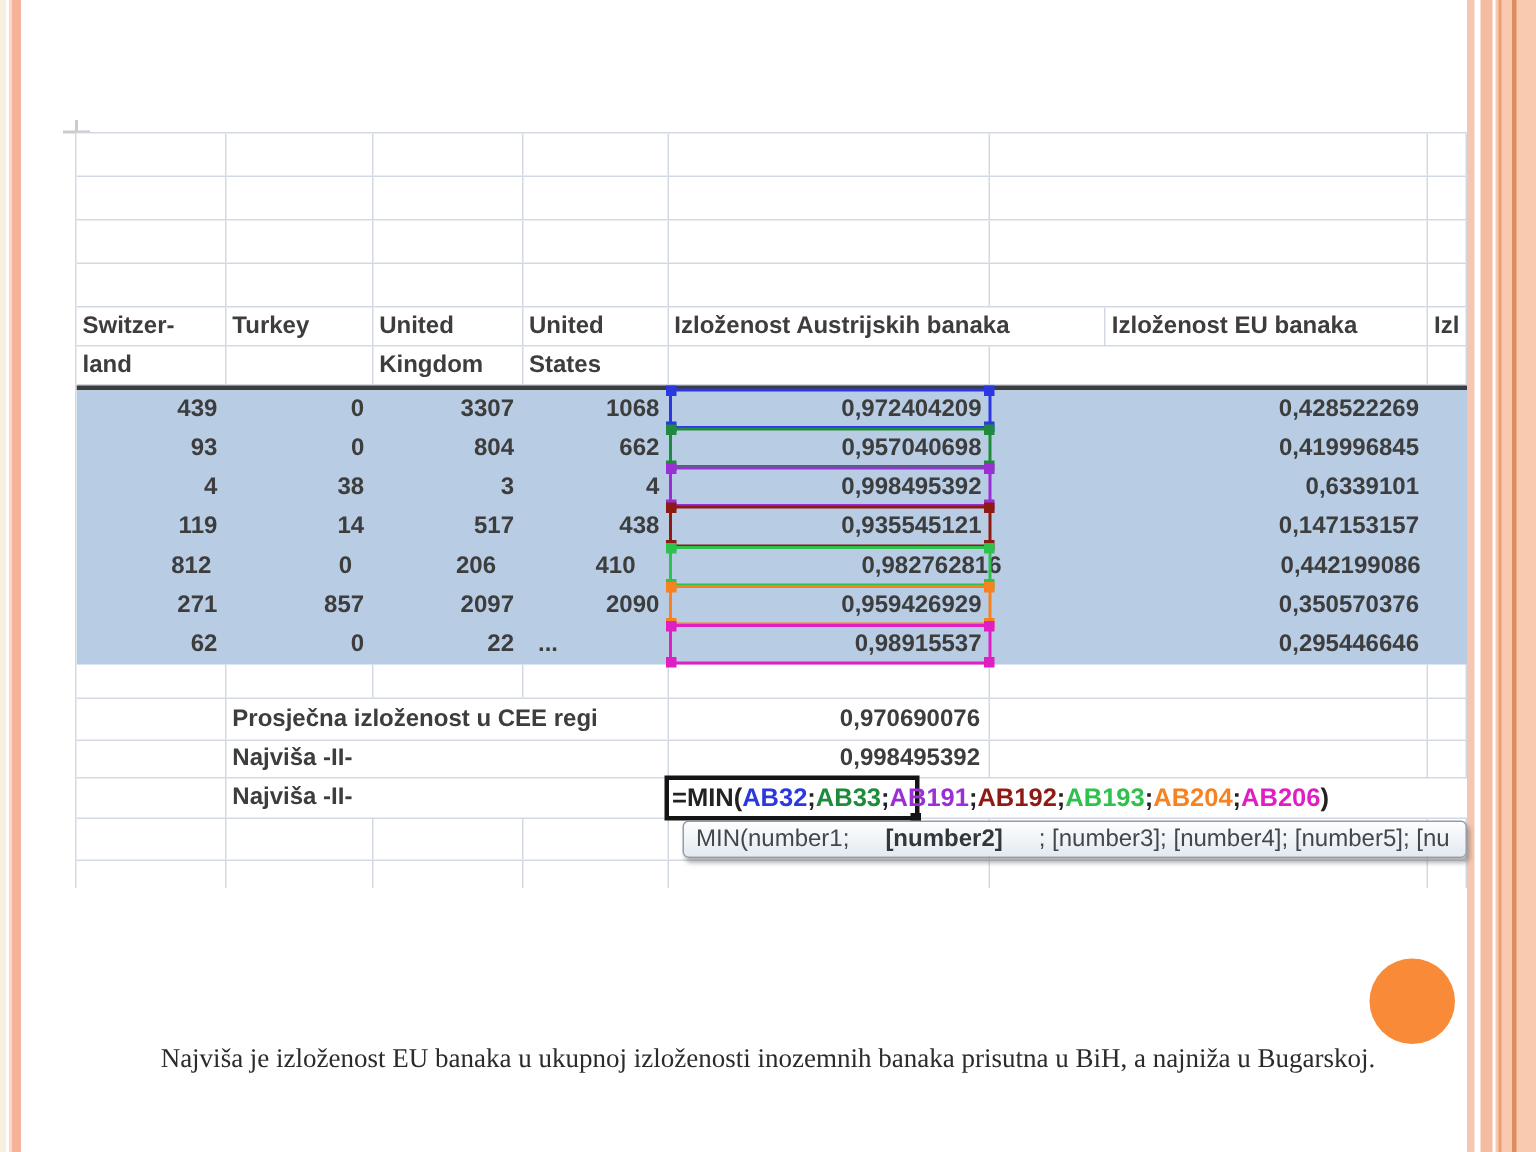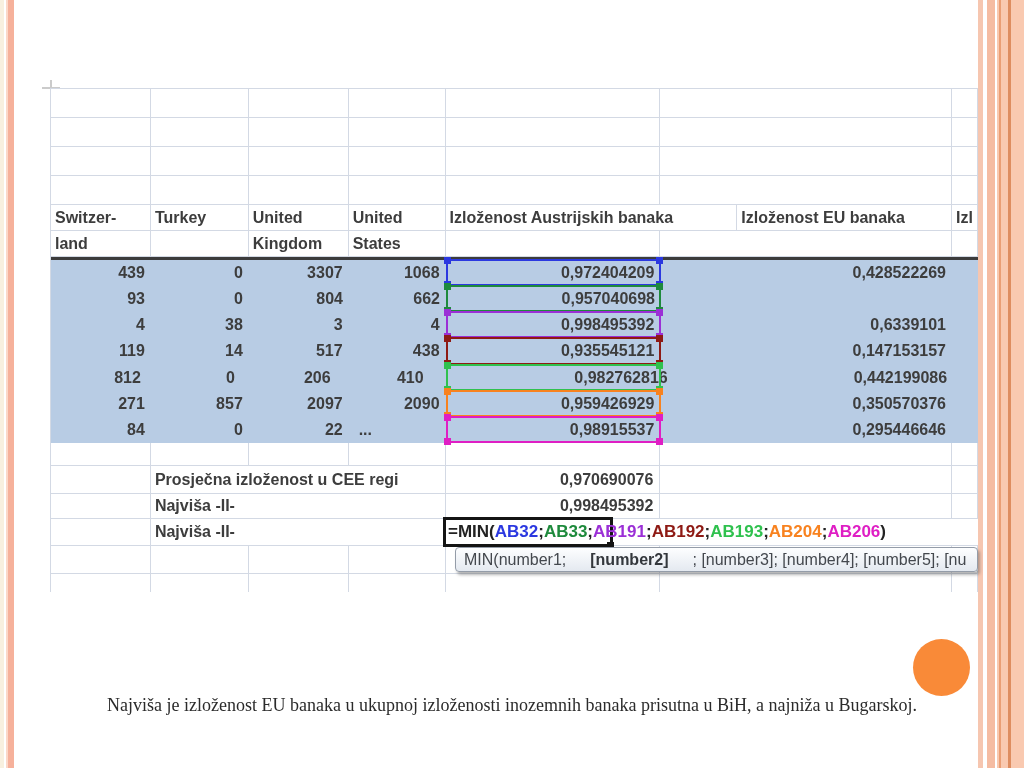--- a/index.html
+++ b/index.html
@@ -142,20 +142,21 @@
           <div class="cell num" style="width: 215px;">0,972404209</div>
           <div class="cell num" style="width: 292px;">0,428522269</div>
           <div class="cell" style="width: 26px;"></div>
         </div>
         <div class="row" style="height: 26.1429px;">
           <div class="cell num" style="width: 100px; padding-left: 36px;">93</div>
           <div class="cell num" style="width: 98px;">0</div>
           <div class="cell num" style="width: 100px;">804</div>
           <div class="cell num" style="width: 97px;">662</div>
           <div class="cell num" style="width: 215px;">0,957040698</div>
+          <div class="cell num" style="width: 292px;">0,419996845</div>
           <div class="cell" style="width: 26px;"></div>
         </div>
         <div class="row" style="height: 26.1429px;">
           <div class="cell num" style="width: 100px;">4</div>
           <div class="cell num" style="width: 98px;">38</div>
           <div class="cell num" style="width: 100px;">3</div>
           <div class="cell num" style="width: 97px;">4</div>
           <div class="cell num" style="width: 215px;">0,998495392</div>
           <div class="cell num" style="width: 292px;">0,6339101</div>
           <div class="cell" style="width: 26px;"></div>
@@ -181,21 +182,21 @@
         <div class="row" style="height: 26.1429px;">
           <div class="cell num" style="width: 100px;">271</div>
           <div class="cell num" style="width: 98px;">857</div>
           <div class="cell num" style="width: 100px;">2097</div>
           <div class="cell num" style="width: 97px;">2090</div>
           <div class="cell num" style="width: 215px;">0,959426929</div>
           <div class="cell num" style="width: 292px;">0,350570376</div>
           <div class="cell" style="width: 26px;"></div>
         </div>
         <div class="row" style="height: 26.1429px;">
-          <div class="cell num" style="width: 100px;">84</div>
+          <div class="cell num" style="width: 100px;">62</div>
           <div class="cell num" style="width: 98px;">0</div>
           <div class="cell num" style="width: 100px;">22</div>
           <div class="cell num dots" style="width: 97px;">...</div>
           <div class="cell num" style="width: 215px;">0,98915537</div>
           <div class="cell num" style="width: 292px;">0,295446646</div>
           <div class="cell" style="width: 26px;"></div>
         </div>
         <div class="rbox" style="border-color: rgb(43, 56, 224); top: -1px; height: 27.1429px;">
           <div class="handle tl" style="background: rgb(43, 56, 224);"></div>
           <div class="handle tr" style="background: rgb(43, 56, 224);"></div>

